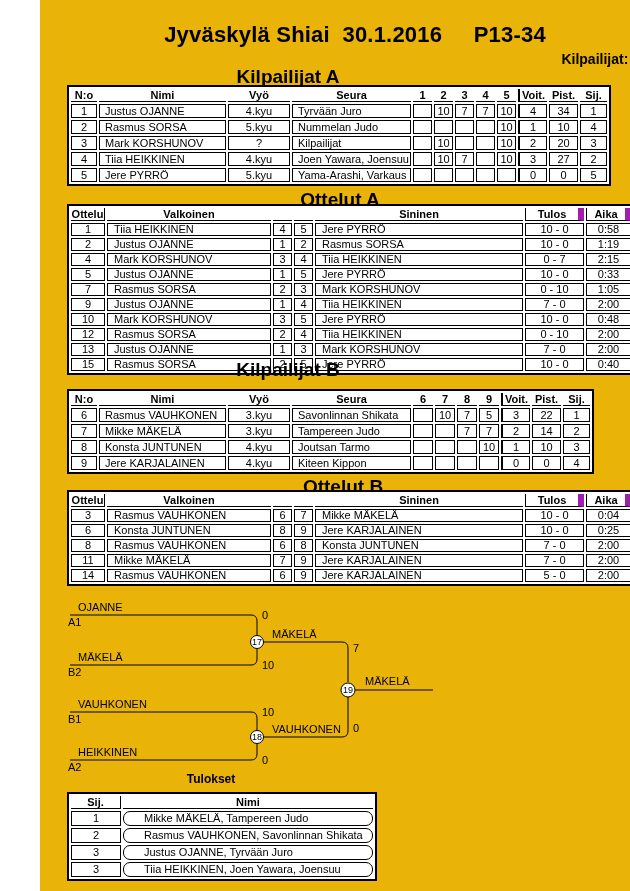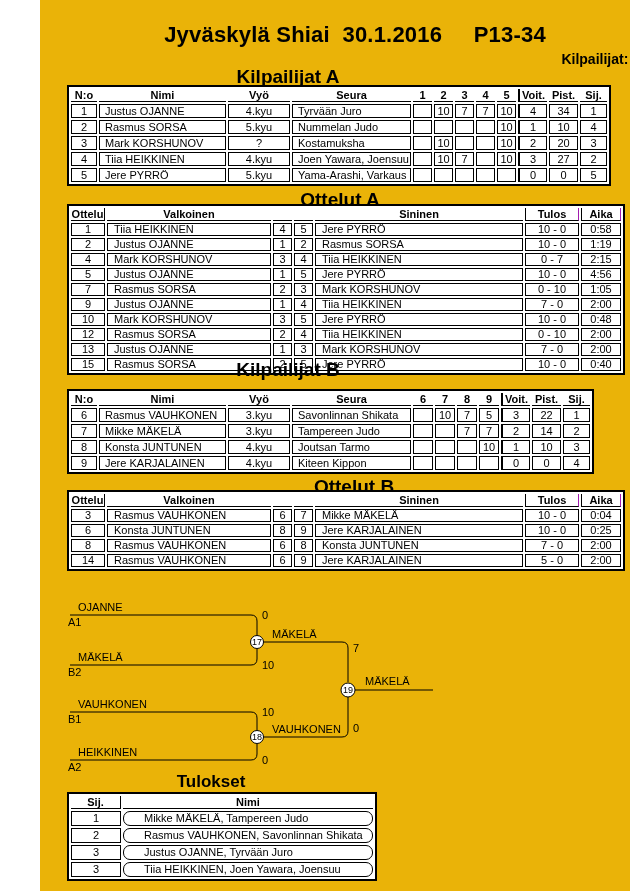--- a/index.html
+++ b/index.html
@@ -6,21 +6,21 @@
   #page {
     position:relative; width:630px; height:891px; background:#eab308;
     font-family:"Liberation Sans", sans-serif; color:#000; overflow:hidden;margin-left:40px;
   }
   .main-title {
     position:absolute; top:22px; left:0; width:630px; text-align:center;
     font-size:22px; font-weight:bold; white-space:pre; letter-spacing:0.2px;
   }
   .competitors { position:absolute; top:51px; right:30px; font-size:14px; font-weight:bold; }
   .sec-title { position:absolute; transform:translateX(-50%); font-size:19px; font-weight:bold; white-space:nowrap; }
-  .sec-title.big { font-size:17px; }
+  .sec-title.big { font-size:12px; }
 
   .twrap { position:absolute; border:2px solid #000; background:#fff; }
   table { border-collapse:separate; border-spacing:2px; }
   th, td { font-size:11px; padding:0; text-align:center; vertical-align:middle; white-space:nowrap; }
   th { font-weight:bold; border:0; border-bottom:1px solid #000; line-height:12px; }
   td { border:1px solid #000; line-height:12px; }
   .sep { border-left:2px solid #000 !important; }
 
   
   .t-ka .c0{width:24px} .t-ka .c1{width:120px} .t-ka .c2{width:60px} .t-ka .c3{width:112px}
@@ -33,21 +33,21 @@
   .t-kb .c4,.t-kb .c5,.t-kb .c6,.t-kb .c7{width:18px}
   .t-kb .c8{width:26px} .t-kb .c9{width:27px} .t-kb .c10{width:25px}
   .t-kb tbody .c1, .t-kb tbody .c3 { text-align:left; padding-left:5px; }
 
   
   .t-ott .c0{width:32px} .t-ott .c1{width:156px} .t-ott .c2,.t-ott .c3{width:17px}
   .t-ott .c4{width:200px} .t-ott .c5{width:52px} .t-ott .c6{width:38px}
   .t-ott td{line-height:11px}
   .t-ott tbody .c1, .t-ott tbody .c4 { text-align:left; padding-left:6px; }
   .t-ott th.c0{ border-right:1px solid #000; }
-  .t-ott th.c5,.t-ott th.c6{ border-left:1px solid #000; border-right:1px solid #a21caf; }
+  .t-ott th.c5,.t-ott th.c6{ border-left:1px solid #000; border-right:6px solid #a21caf; }
 
   
   .t-tu .c0{width:48px} .t-tu .c1{width:228px}
   .t-tu td{line-height:13px}
   .t-tu tbody .c1 { text-align:left; padding-left:20px;border-radius:7px; }
   .t-tu th.c0{ border-right:1px solid #000; }
 
   .bracket { position:absolute; left:25px; top:595px; }
   .bracket path, .bracket line { stroke:#000; stroke-width:1; fill:none; }
   .bracket circle { stroke:#000; stroke-width:1; fill:#fff; }
@@ -107,21 +107,21 @@
             <td class="c7"></td>
             <td class="c8">10</td>
             <td class="c9 sep">1</td>
             <td class="c10">10</td>
             <td class="c11">4</td>
           </tr>
           <tr>
             <td class="c0">3</td>
             <td class="c1">Mark KORSHUNOV</td>
             <td class="c2">?</td>
-            <td class="c3">Kostamuksha</td>
+            <td class="c3">Kilpailijat</td>
             <td class="c4"></td>
             <td class="c5">10</td>
             <td class="c6"></td>
             <td class="c7"></td>
             <td class="c8">10</td>
             <td class="c9 sep">2</td>
             <td class="c10">20</td>
             <td class="c11">3</td>
           </tr>
           <tr>
@@ -198,21 +198,21 @@
             <td class="c5">0 - 7</td>
             <td class="c6">2:15</td>
           </tr>
           <tr>
             <td class="c0">5</td>
             <td class="c1">Justus OJANNE</td>
             <td class="c2">1</td>
             <td class="c3">5</td>
             <td class="c4">Jere PYRRÖ</td>
             <td class="c5">10 - 0</td>
-            <td class="c6">4:56</td>
+            <td class="c6">0:33</td>
           </tr>
           <tr>
             <td class="c0">7</td>
             <td class="c1">Rasmus SORSA</td>
             <td class="c2">2</td>
             <td class="c3">3</td>
             <td class="c4">Mark KORSHUNOV</td>
             <td class="c5">0 - 10</td>
             <td class="c6">1:05</td>
           </tr>
@@ -333,21 +333,21 @@
             <td class="c6"></td>
             <td class="c7"></td>
             <td class="c8 sep">0</td>
             <td class="c9">0</td>
             <td class="c10">4</td>
           </tr>
         </tbody>
       </table>
   </div>
 
-  <div class="sec-title" style="left:314px; top:476px;">Ottelut B</div>
+  <div class="sec-title" style="left:303px; top:476px;">Ottelut B</div>
   <div class="twrap" style="left:27px; top:490px;">
     <table class="t-ott">
         <thead>
           <tr>
             <th class="c0">Ottelu</th>
             <th class="c1">Valkoinen</th>
             <th class="c2"></th>
             <th class="c3"></th>
             <th class="c4">Sininen</th>
             <th class="c5">Tulos</th>
@@ -372,20 +372,29 @@
             <td class="c4">Jere KARJALAINEN</td>
             <td class="c5">10 - 0</td>
             <td class="c6">0:25</td>
           </tr>
           <tr>
             <td class="c0">8</td>
             <td class="c1">Rasmus VAUHKONEN</td>
             <td class="c2">6</td>
             <td class="c3">8</td>
             <td class="c4">Konsta JUNTUNEN</td>
+            <td class="c5">7 - 0</td>
+            <td class="c6">2:00</td>
+          </tr>
+          <tr>
+            <td class="c0">11</td>
+            <td class="c1">Mikke MÄKELÄ</td>
+            <td class="c2">7</td>
+            <td class="c3">9</td>
+            <td class="c4">Jere KARJALAINEN</td>
             <td class="c5">7 - 0</td>
             <td class="c6">2:00</td>
           </tr>
           <tr>
             <td class="c0">14</td>
             <td class="c1">Rasmus VAUHKONEN</td>
             <td class="c2">6</td>
             <td class="c3">9</td>
             <td class="c4">Jere KARJALAINEN</td>
             <td class="c5">5 - 0</td>

